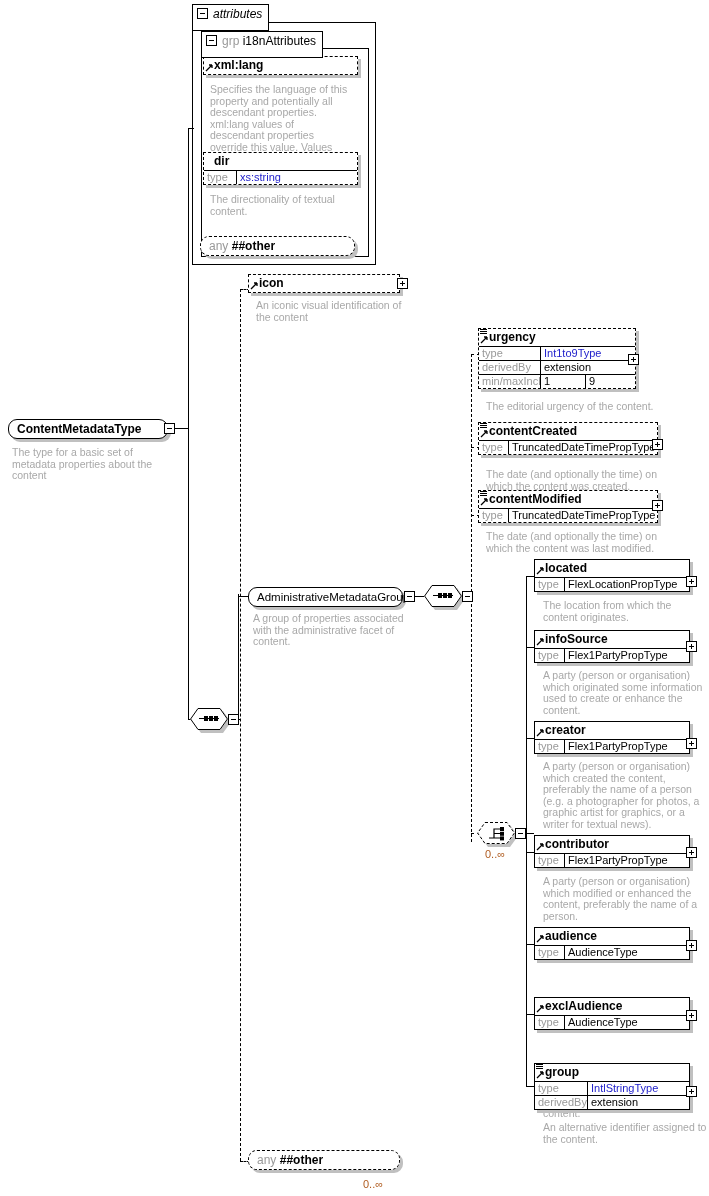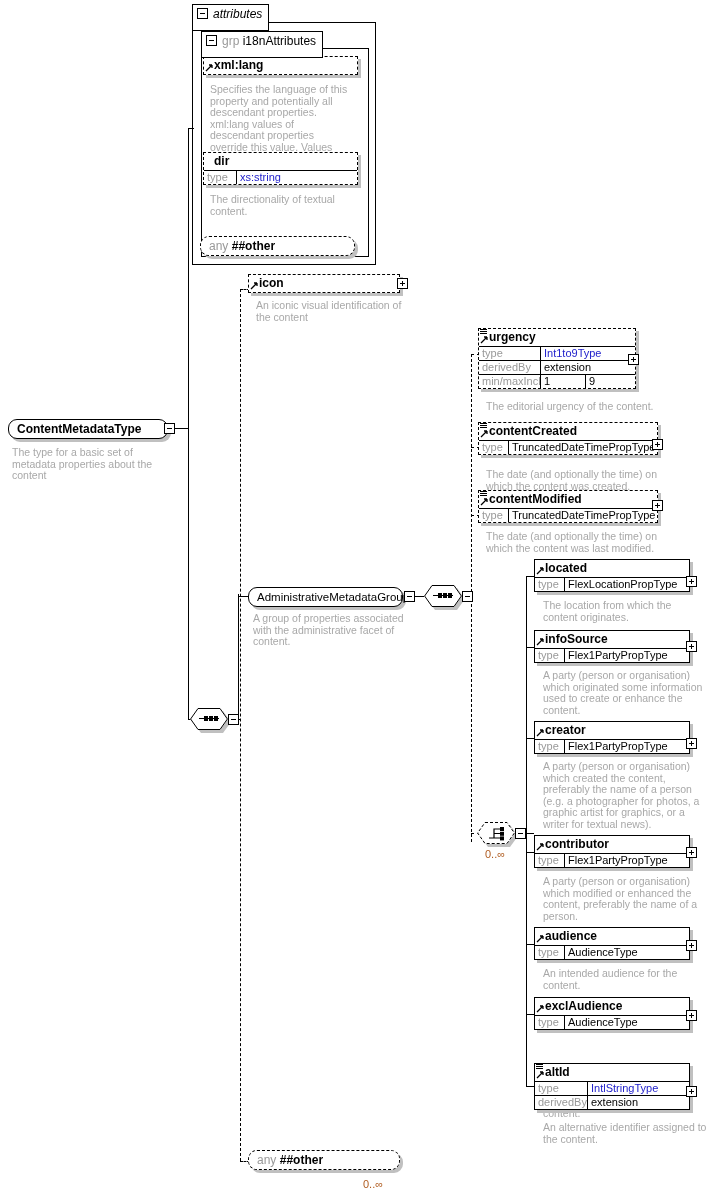--- a/index.html
+++ b/index.html
@@ -462,21 +462,20 @@
           <div class="cell key" style="width:30px;">type</div>
           <div class="cell val" style="flex:1;">AudienceType</div>
         </div>
       </div>
     </div>
     <svg class="mk-arrow" viewBox="0 0 8 8">
       <path d="M1 7 L7 1 M7 1 L4 1 M7 1 L7 4" stroke="#000" fill="none" stroke-width="1.3"></path>
     </svg>
   </div>
   <div class="pm plus" style="left:686px; top:940px;"></div>
-  <div class="doc" style="left:543px; top:968px; width:160px;">An intended audience for the content.</div>
 
   <div class="ln-h" style="left:526px; top:1014px; width:10px;"></div>
   <div class="node notitleborder" style="left:534px; top:997px; width:156px;">
     <div class="shadow"></div>
     <div class="body">
       <div class="title" style="border-bottom:1px solid #000;"><span>exclAudience</span></div>
       <div class="rows">
         <div class="row" style="border-top:none;">
           <div class="cell key" style="width:30px;">type</div>
           <div class="cell val" style="flex:1;">AudienceType</div>
@@ -487,21 +486,21 @@
       <path d="M1 7 L7 1 M7 1 L4 1 M7 1 L7 4" stroke="#000" fill="none" stroke-width="1.3"></path>
     </svg>
   </div>
   <div class="pm plus" style="left:686px; top:1010px;"></div>
   <div class="doc" style="left:543px; top:1096px; width:160px;">An excluded audience for the content.</div>
 
   <div class="ln-h" style="left:526px; top:1086px; width:10px;"></div>
   <div class="node notitleborder" style="left:534px; top:1063px; width:156px;">
     <div class="shadow"></div>
     <div class="body">
-      <div class="title" style="border-bottom:1px solid #000;"><span>altId</span></div>
+      <div class="title" style="border-bottom:1px solid #000;"><span>group</span></div>
       <div class="rows">
         <div class="row" style="border-top:none;">
           <div class="cell key" style="width:53px;">type</div>
           <div class="cell val blue" style="flex:1;">IntlStringType</div>
         </div>
         <div class="row">
           <div class="cell key" style="width:53px;">derivedBy</div>
           <div class="cell val" style="flex:1;">extension</div>
         </div>
       </div>

